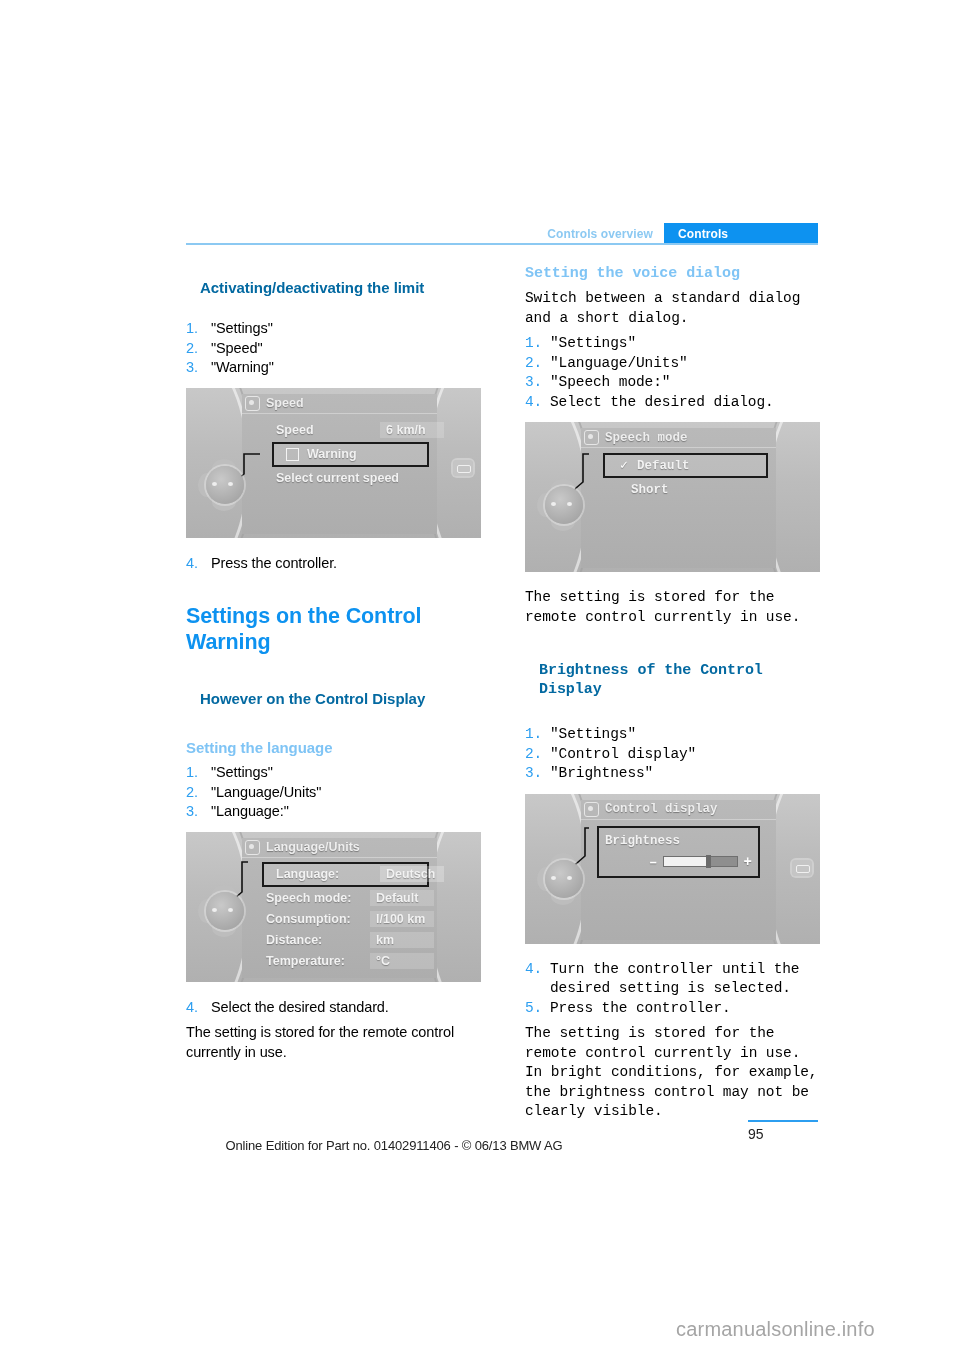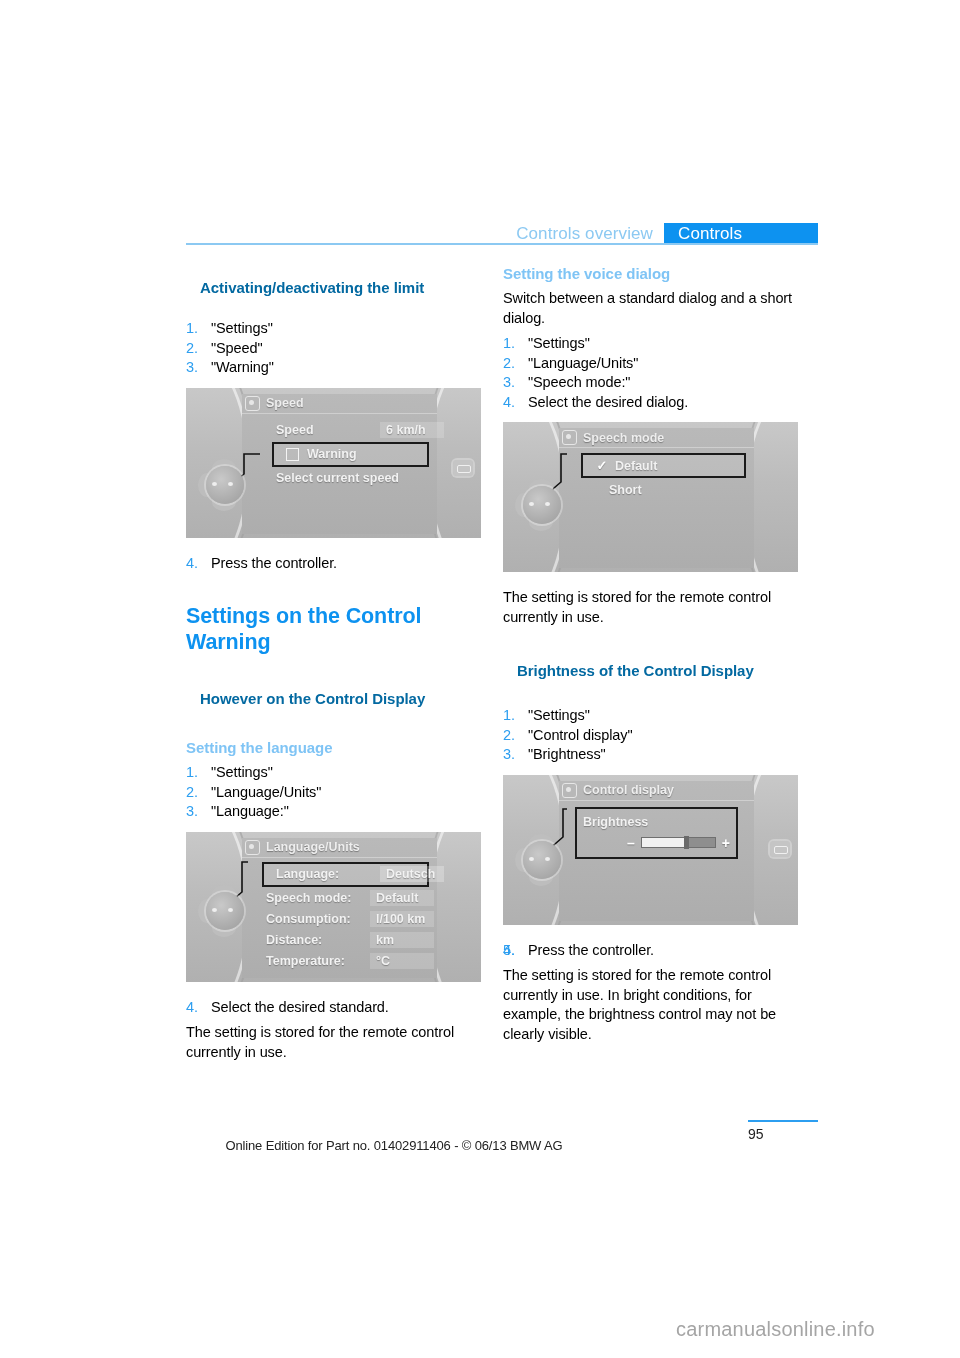--- a/index.html
+++ b/index.html
@@ -40,22 +40,22 @@
   }
   .tabs {
     position: absolute;
     right: 0;
     top: 0;
     display: flex;
     align-items: stretch;
     height: 30px;
   }
   .tab {
-    font-size: 17px;
-    font-weight: normal;
+    font-size: 12px;
+    font-weight: bold;
     letter-spacing: 0.1px;
     display: flex;
     align-items: center;
     padding: 0 11px;
     white-space: nowrap;
     margin-top: 9px;
   }
   .tab-inactive {
     color: #8cc9f2;
     background: transparent;
@@ -68,21 +68,21 @@
     padding-left: 14px;
   }
 
   
   .col {
     position: absolute;
     top: 264px;
     width: 297px;
   }
   .col-left  { left: 186px; }
-  .col-right { left: 503px; }
+  .col-right { left: 525px; font-family: Liberation Mono, monospace; }
 
   
   h1.sec-title {
     font-size: 21.5px;
     line-height: 26px;
     font-weight: bold;
     color: #0d92f0;
     margin: 0;
     letter-spacing: -0.1px;
   }
@@ -638,21 +638,21 @@
           <div class="wing b"></div>
         <div class="plate"></div>
         <div class="dot d1"></div>
           <div class="dot d2"></div>
       </div>
       <div class="side-btn" style="top:66px;"></div>
     </div>
 
     <div class="gap-16"></div>
     <ol class="steps">
-      <li><span class="num">4.</span></li>
+      <li><span class="num">4.</span><span>Turn the controller until the desired setting is selected.</span></li>
       <li><span class="num">5.</span><span>Press the controller.</span></li>
     </ol>
     <div class="gap-6"></div>
     <p class="body">The setting is stored for the remote control currently in use. In bright conditions, for example, the brightness control may not be clearly visible.</p>
   </div>
 
   <div class="page-rule"></div>
   <div class="page-num">95</div>
   <div class="footer-note">Online Edition for Part no. 01402911406 - © 06/13 BMW AG</div>
   <div class="watermark">carmanualsonline.info</div>

